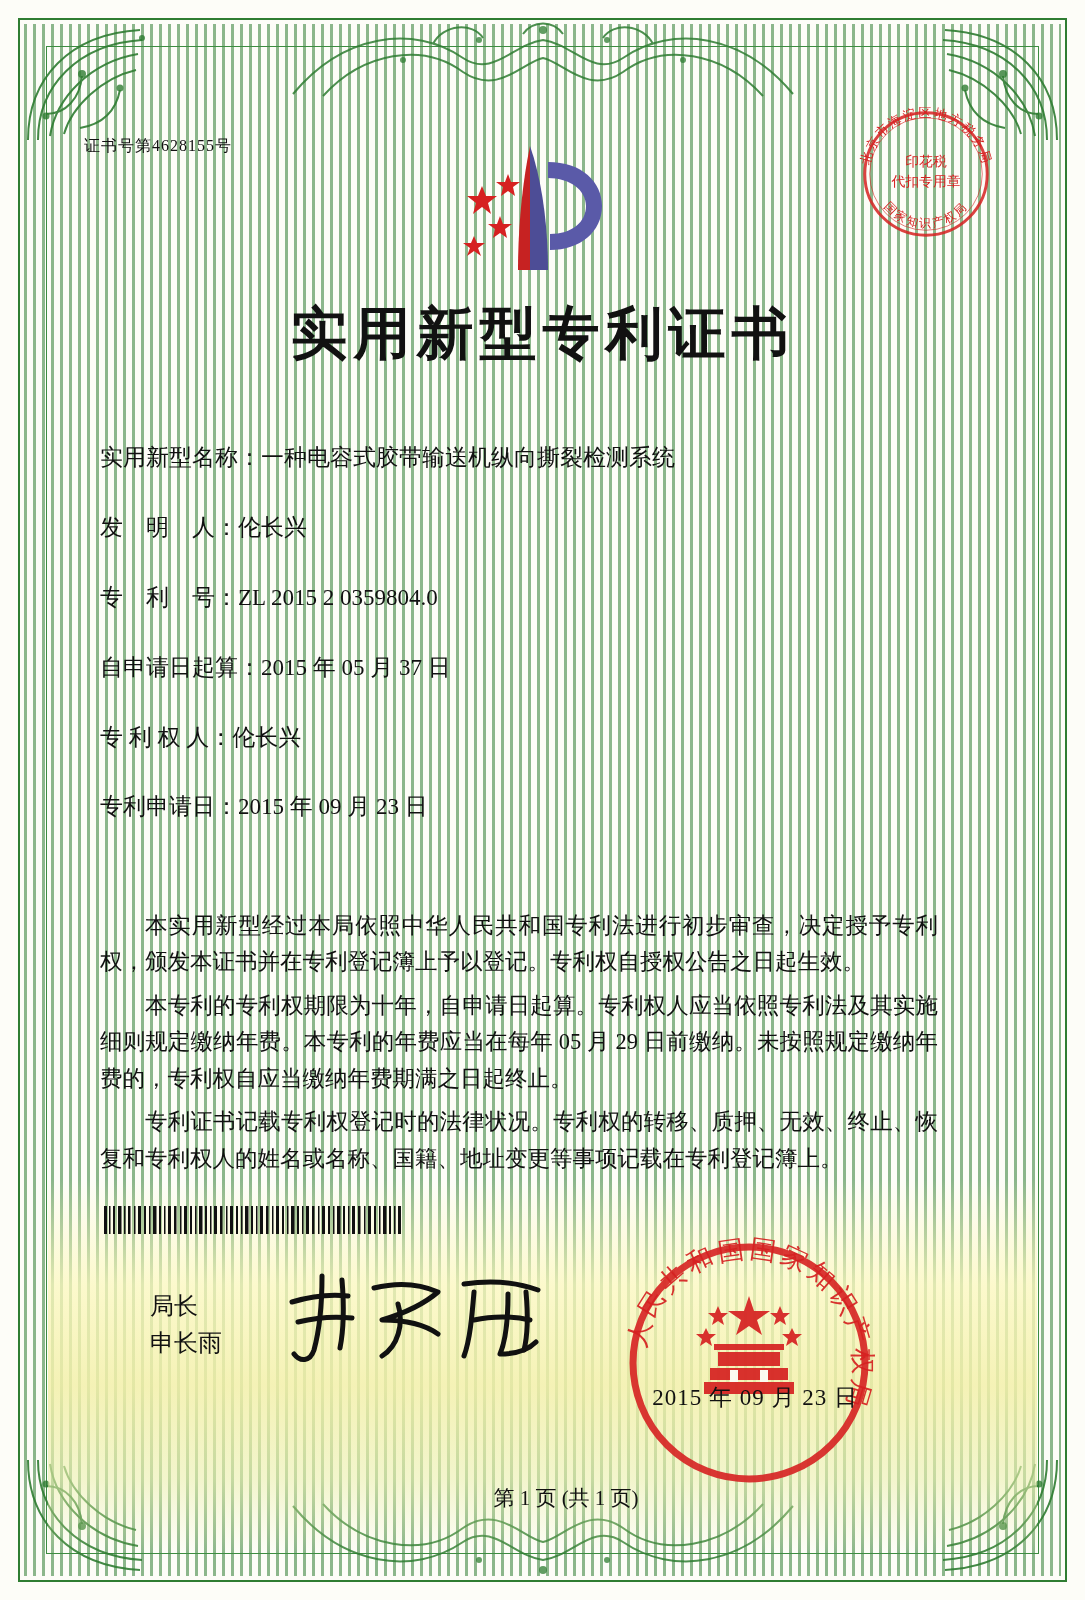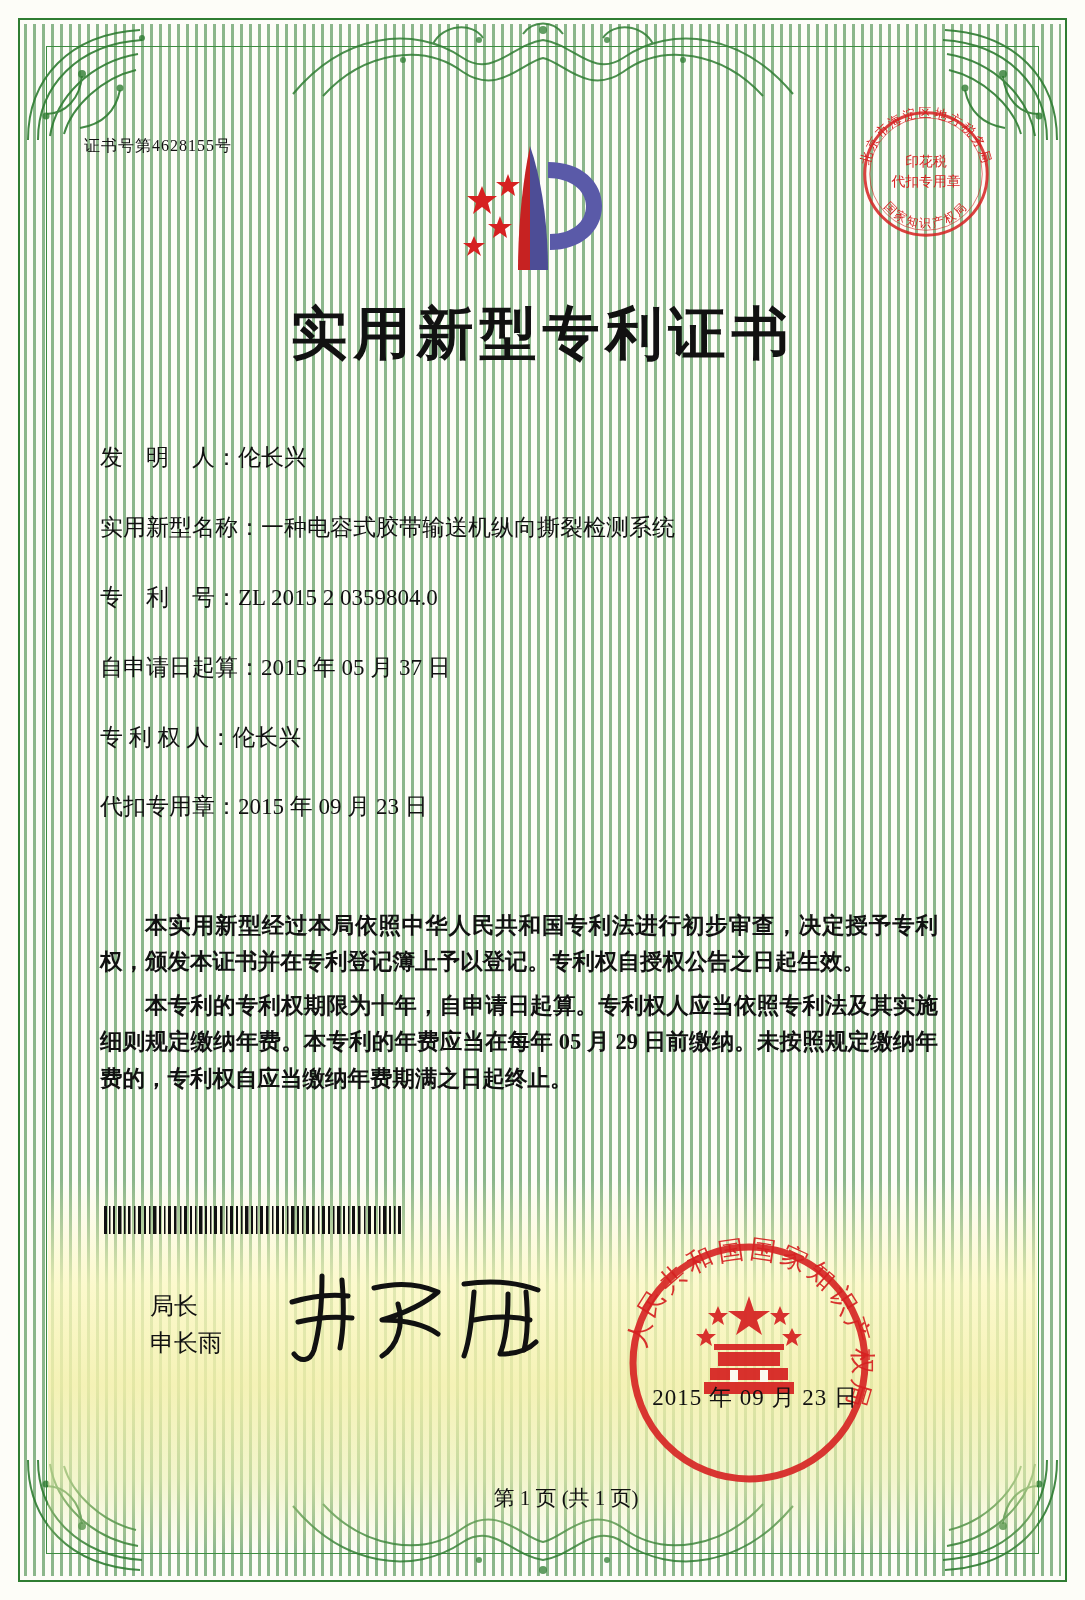--- a/index.html
+++ b/index.html
@@ -146,21 +146,20 @@
   
   .paragraphs {
     position: absolute;
     left: 100px;
     top: 908px;
     width: 838px;
     font-size: 22.5px;
     line-height: 1.62;
     color: #111;
     text-align: justify;
-    font-weight: bold;
   }
   .paragraphs p {
     margin: 0 0 7px 0;
     text-indent: 2em;
   }
 
   
   .barcode {
     position: absolute;
     left: 104px;
@@ -339,42 +338,43 @@
       <textPath href="#taxArcBot" startOffset="50%" text-anchor="middle">国家知识产权局</textPath>
     </text>
     <text x="80" y="72" text-anchor="middle" font-size="14" fill="#d62121" font-family="&quot;DejaVu Serif&quot;, serif">印花税</text>
     <text x="80" y="92" text-anchor="middle" font-size="14" fill="#d62121" font-family="&quot;DejaVu Serif&quot;, serif">代扣专用章</text>
   </svg>
 
   <div class="title">实用新型专利证书</div>
 
   <div class="fields">
     <div class="field-row">
+      <span class="field-label">实用新型名称：</span><span class="field-value">一种电容式胶带输送机纵向撕裂检测系统</span>
+    </div>
+    <div class="field-row">
       <span class="field-label">发　明　人：</span><span class="field-value">伦长兴</span>
     </div>
     <div class="field-row">
-      <span class="field-label">实用新型名称：</span><span class="field-value">一种电容式胶带输送机纵向撕裂检测系统</span>
-    </div>
-    <div class="field-row">
       <span class="field-label">专　利　号：</span><span class="field-value">ZL 2015 2 0359804.0</span>
     </div>
     <div class="field-row">
       <span class="field-label">自申请日起算：</span><span class="field-value">2015 年 05 月 37 日</span>
     </div>
     <div class="field-row">
       <span class="field-label">专 利 权 人：</span><span class="field-value">伦长兴</span>
     </div>
     <div class="field-row">
-      <span class="field-label">代扣专用章：</span><span class="field-value">2015 年 09 月 23 日</span>
+      <span class="field-label">专利申请日：</span><span class="field-value">2015 年 09 月 23 日</span>
     </div>
   </div>
 
   <div class="paragraphs">
     <p>本实用新型经过本局依照中华人民共和国专利法进行初步审查，决定授予专利权，颁发本证书并在专利登记簿上予以登记。专利权自授权公告之日起生效。</p>
     <p>本专利的专利权期限为十年，自申请日起算。专利权人应当依照专利法及其实施细则规定缴纳年费。本专利的年费应当在每年 05 月 29 日前缴纳。未按照规定缴纳年费的，专利权自应当缴纳年费期满之日起终止。</p>
+    <p>专利证书记载专利权登记时的法律状况。专利权的转移、质押、无效、终止、恢复和专利权人的姓名或名称、国籍、地址变更等事项记载在专利登记簿上。</p>
   </div>
 
   <svg class="barcode" viewBox="0 0 300 28" preserveAspectRatio="none">
     <g fill="#111">
       <rect x="0" y="0" width="3" height="28"></rect>
         <rect x="5" y="0" width="1.5" height="28"></rect>
       <rect x="9" y="0" width="2" height="28"></rect>
         <rect x="14" y="0" width="3.5" height="28"></rect>
       <rect x="20" y="0" width="1.5" height="28"></rect>
         <rect x="24" y="0" width="2.5" height="28"></rect>

